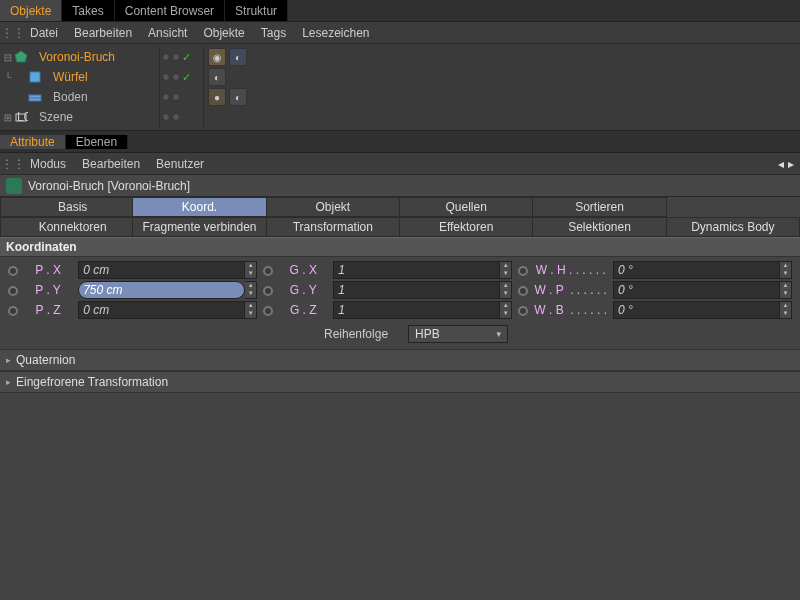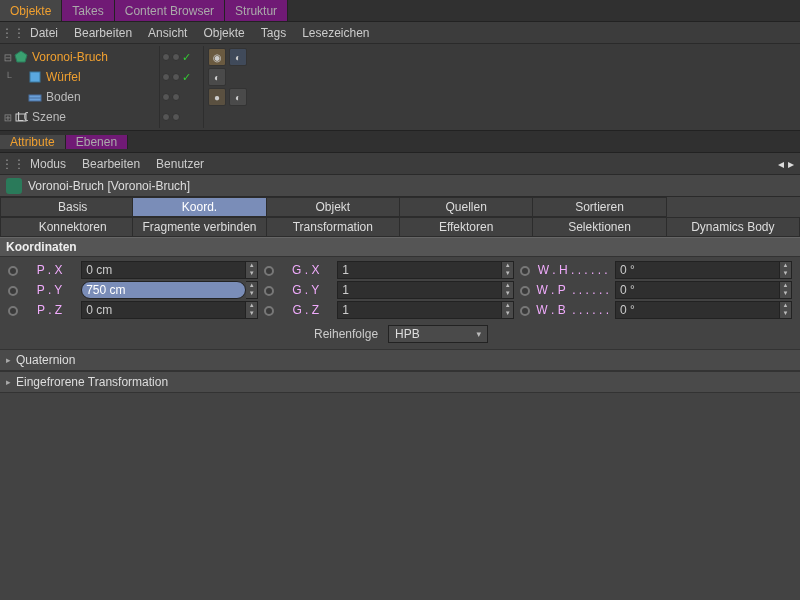--- a/index.html
+++ b/index.html
@@ -1,32 +1,32 @@
 <!DOCTYPE html>
 <html><head>
 <meta charset="utf-8">
 <style>
 * { box-sizing: border-box; margin: 0; padding: 0; font-family: Arial, Helvetica, sans-serif; font-size: 12px; }
 body { background: #434343; color: #ccc; width: 800px; height: 600px; overflow: hidden; }
 
 .tab-bar { height: 22px; background: #303030; display: flex; align-items: stretch; border-bottom: 1px solid #222; }
-.tab { padding: 0 10px; display: flex; align-items: center; color: #aaa; background: #701a75; border-right: 1px solid #222; cursor: pointer; }
+.tab { padding: 0 10px; display: flex; align-items: center; color: #aaa; background: #000000; border-right: 1px solid #222; cursor: pointer; }
 .tab.active { background: #464646; color: #f0a030; }
 
 .menu-bar { height: 22px; background: #3c3c3c; display: flex; align-items: center; padding: 0 4px; border-bottom: 1px solid #2a2a2a; }
 .menu-icon { width: 18px; display: flex; justify-content: center; color: #999; }
 .menu-item { padding: 0 8px; color: #ccc; cursor: pointer; }
 
 .obj-panel { display: flex; background: #3a3a3a; border-bottom: 1px solid #222; min-height: 86px; padding: 2px 0; }
 .obj-tree { width: 160px; border-right: 1px solid #2e2e2e; padding: 1px 2px; }
 .obj-row { height: 20px; display: flex; align-items: center; color: #bbb; }
 .obj-row.sel { color: #f0a030; }
 .obj-row .exp { width: 12px; text-align: center; color: #888; font-size: 10px; }
 .obj-row .indent { display:inline-block; }
-.obj-ico { width: 14px; height: 14px; margin-right: 4px; display: flex; align-items: center; justify-content: center; }
+.obj-ico { width: 14px; height: 14px; margin-right: 11px; display: flex; align-items: center; justify-content: center; }
 .obj-cols { width: 44px; border-right: 1px solid #2e2e2e; padding: 1px 2px; }
 .obj-crow { height: 20px; display: flex; align-items: center; gap: 2px; }
 .dot { width: 8px; height: 8px; border-radius: 50%; background: #555; border: 1px solid #333; }
 .check { color: #3c3; font-size: 11px; }
 .obj-tags { flex: 1; padding: 1px 4px; }
 .tag-row { height: 20px; display: flex; align-items: center; gap: 3px; }
 .tag-ico { width: 18px; height: 18px; background: #555; border: 1px solid #333; border-radius: 2px; display: flex; align-items: center; justify-content: center; font-size: 10px; }
 
 .attr-tabs { height: 22px; background: #303030; display: flex; align-items: center; border-bottom: 1px solid #222; }
 .attr-menu { height: 22px; background: #3c3c3c; display: flex; align-items: center; padding: 0 4px; border-bottom: 1px solid #2a2a2a; position: relative; }
@@ -39,26 +39,26 @@
 .attr-tab-grid .atab { height: 20px; display: flex; align-items: center; justify-content: center; background: #414141; border: 1px solid #2c2c2c; border-left: none; color: #ddd; cursor: pointer; }
 .attr-tab-grid .atab:first-child { border-left: 1px solid #2c2c2c; padding-left: 12px; }
 .attr-tab-grid .atab.active { background: #7a8db8; color: #fff; }
 
 .section-head { height: 20px; background: #555; color: #eee; font-weight: bold; padding: 0 6px; display: flex; align-items: center; border-top: 1px solid #666; border-bottom: 1px solid #333; }
 
 .coord-grid { display: grid; grid-template-columns: repeat(3, auto 1fr auto); column-gap: 6px; row-gap: 2px; padding: 4px 8px; align-items: center; }
 .keydot { width: 10px; height: 10px; border-radius: 50%; border: 2px solid #777; background: #3a3a3a; display:inline-block; vertical-align: middle; }
 .field-label { color: #f0abfc; white-space: pre; text-align: center; }
 .num-field { display: flex; height: 18px; }
-.num-field input { flex: 1; min-width: 40px; background: #2f2f2f; border: 1px solid #222; color: #ccc; padding: 0 4px; font-size: 12px; }
+.num-field input { flex: 1; min-width: 40px; background: #2f2f2f; border: 1px solid #222; color: #ccc; padding: 0 4px; font-size: 12px; font-style: italic; }
 .num-field input.hl { background: #7a8db8; color: #fff; border-radius: 9px; }
 .num-field .spin { width: 12px; background: #4a4a4a; border: 1px solid #222; border-left: none; display: flex; flex-direction: column; }
 .num-field .spin div { flex:1; font-size: 6px; color: #bbb; text-align: center; line-height: 7px; }
 
-.seq-row { display: grid; grid-template-columns: auto auto 100px; column-gap: 6px; padding: 2px 8px 6px; align-items: center; justify-content: start; }
+.seq-row { display: grid; grid-template-columns: auto auto 100px; column-gap: 16px; padding: 2px 8px 6px; align-items: center; justify-content: start; }
 .seq-row .lbl { color: #ccc; grid-column: 2; text-align: right; padding-right: 4px; }
 .dropdown { height: 18px; background: #4a4a4a; border: 1px solid #222; display: flex; align-items: center; padding: 0 6px; color: #ddd; position: relative; }
 .dropdown::after { content: "▾"; position: absolute; right: 6px; color: #bbb; font-size: 9px; }
 
 .collapse-row { height: 22px; background: #4a4a4a; border-top: 1px solid #333; border-bottom: 1px solid #333; padding: 0 6px; display: flex; align-items: center; color: #ddd; }
 .collapse-row .tri { width: 10px; font-size: 9px; color: #aaa; }
 
 svg { display: block; }
 </style>
 </head>

